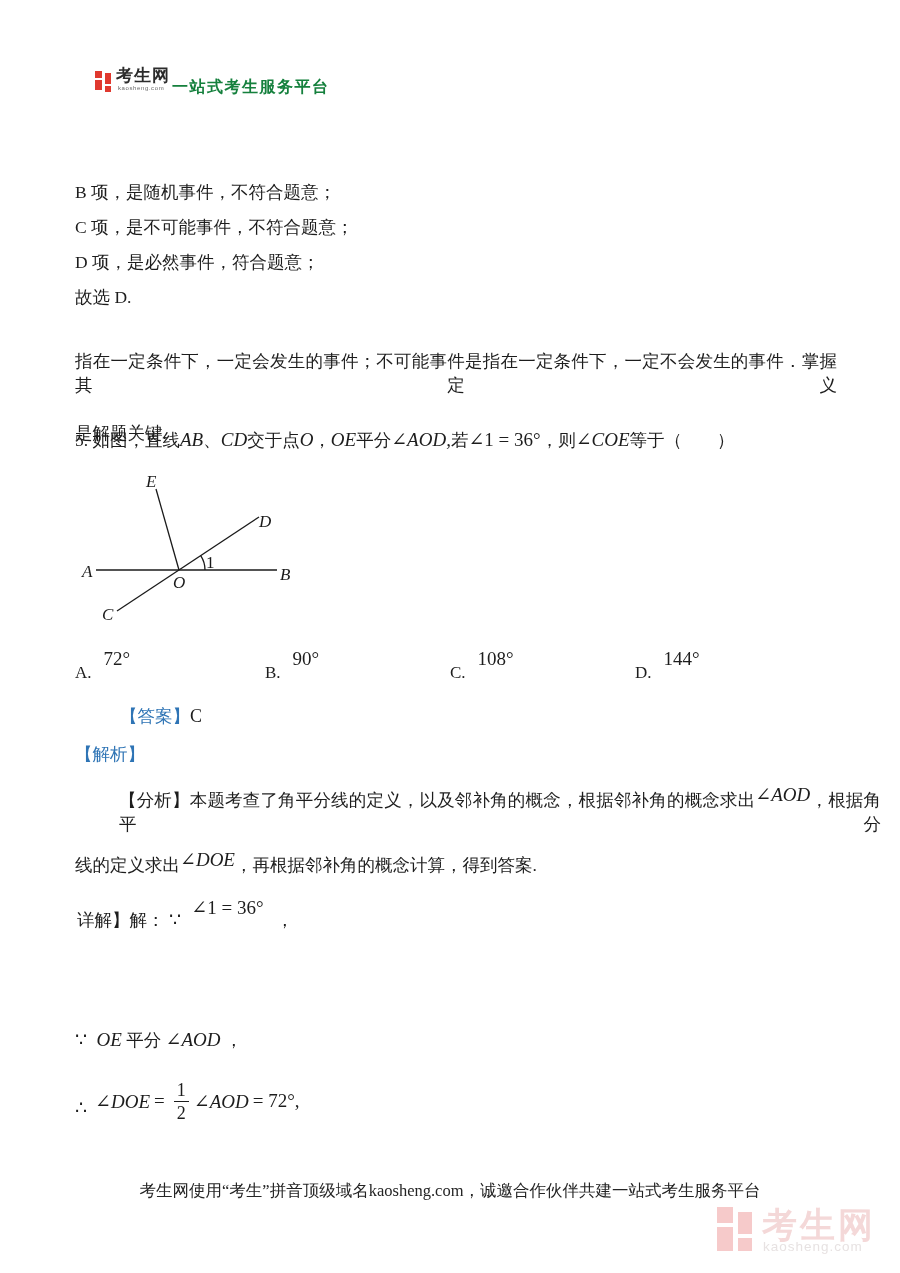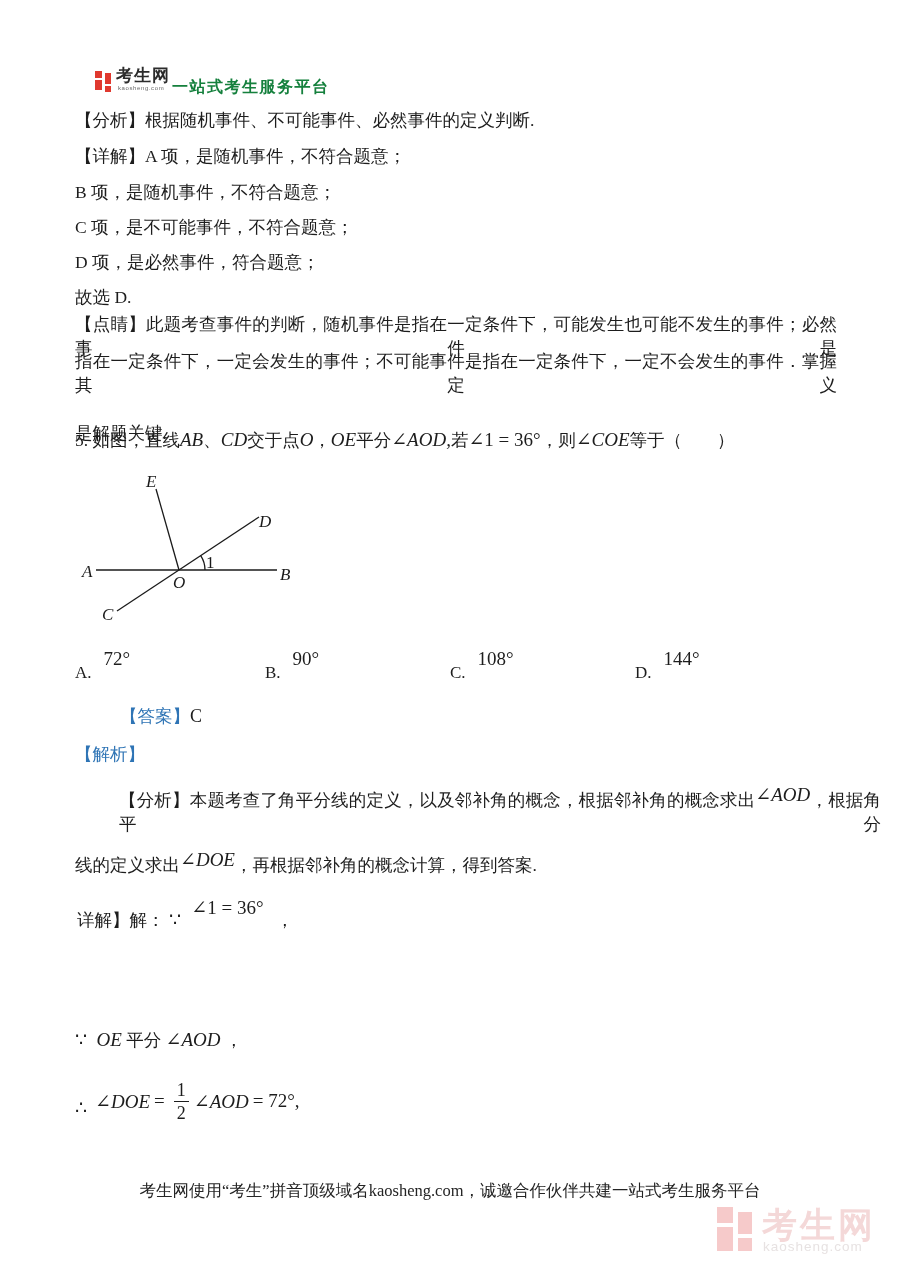--- a/index.html
+++ b/index.html
@@ -64,27 +64,24 @@
   <div class="logo-mark">
     <div class="lm1"></div>
     <div class="lm2"></div>
     <div class="lm3"></div>
     <div class="lm4"></div>
   </div>
   <div class="brand-name">考生网</div>
   <div class="brand-domain">kaosheng.com</div>
   <div class="brand-tagline">一站式考生服务平台</div>
 
-  <div class="abs cn" style="left:75px;top:108px;">【分析】根据随机事件、不可能事件、必然事件的定义判断.</div>
-  <div class="abs cn" style="left:75px;top:144px;">【详解】A 项，是随机事件，不符合题意；</div>
   <div class="abs cn" style="left:75px;top:180px;">B 项，是随机事件，不符合题意；</div>
   <div class="abs cn" style="left:75px;top:215px;">C 项，是不可能事件，不符合题意；</div>
   <div class="abs cn" style="left:75px;top:250px;">D 项，是必然事件，符合题意；</div>
   <div class="abs cn" style="left:75px;top:285px;">故选 D.</div>
-  <div class="abs cn jline" style="left:75px;top:312px;">【点睛】此题考查事件的判断，随机事件是指在一定条件下，可能发生也可能不发生的事件；必然事件是</div>
   <div class="abs cn jline" style="left:75px;top:349px;">指在一定条件下，一定会发生的事件；不可能事件是指在一定条件下，一定不会发生的事件．掌握其定义</div>
   <div class="abs cn" style="left:75px;top:385px;margin-top:36px;">是解题关键.</div>
 
   <div class="abs cn" style="left:75px;top:428px;">
     <span>5.</span>
     <span>如图，直线</span><span class="math">AB</span><span>、</span><span class="math">CD</span><span>交于点</span><span class="math">O</span><span>，</span><span class="math">OE</span><span>平分</span><span class="math">∠AOD,</span><span>若</span><span class="mup">∠1 = 36°</span><span>，则</span><span class="math">∠COE</span><span>等于（　　）</span>
   </div>
 
   <svg class="fig" width="235" height="175" viewBox="0 0 235 175">
     <line x1="21" y1="102" x2="202" y2="102"></line>

